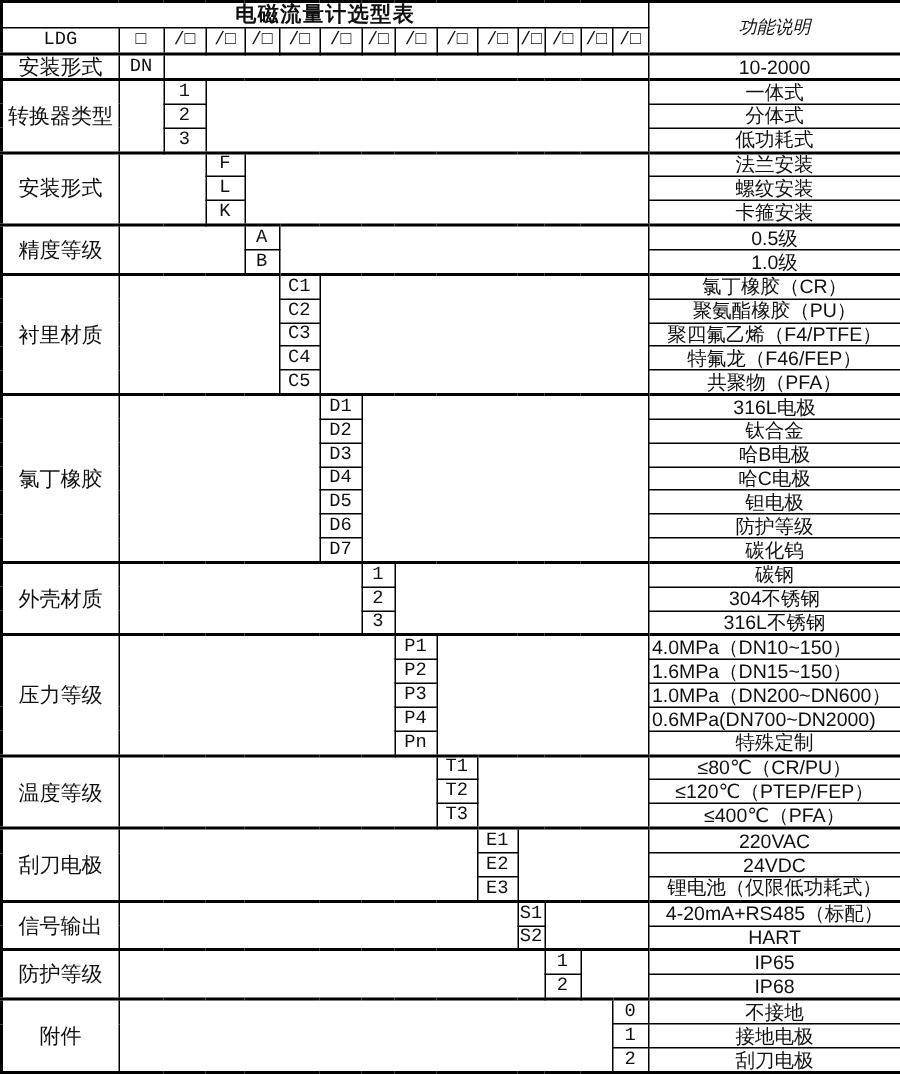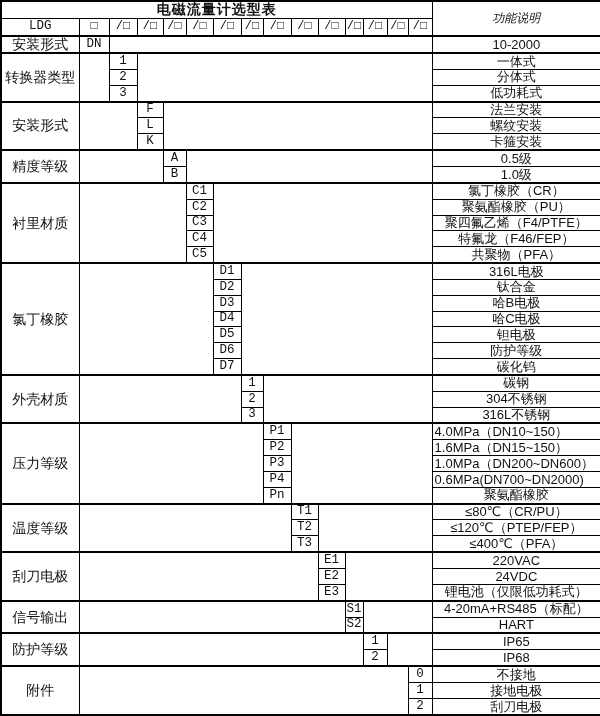--- a/index.html
+++ b/index.html
@@ -206,21 +206,21 @@
         <tr>
           <td class="code">P3</td>
           <td class="desc left">1.0MPa（DN200~DN600）</td>
         </tr>
         <tr>
           <td class="code">P4</td>
           <td class="desc left">0.6MPa(DN700~DN2000)</td>
         </tr>
         <tr>
           <td class="code">Pn</td>
-          <td class="desc">聚氨酯橡胶</td>
+          <td class="desc">特殊定制</td>
         </tr>
         <tr class="sec">
           <td class="label" rowspan="3">温度等级</td>
           <td class="empty" colspan="8" rowspan="3"></td>
           <td class="code">T1</td>
           <td class="empty" colspan="5" rowspan="3"></td>
           <td class="desc">≤80℃（CR/PU）</td>
         </tr>
         <tr>
           <td class="code">T2</td>

